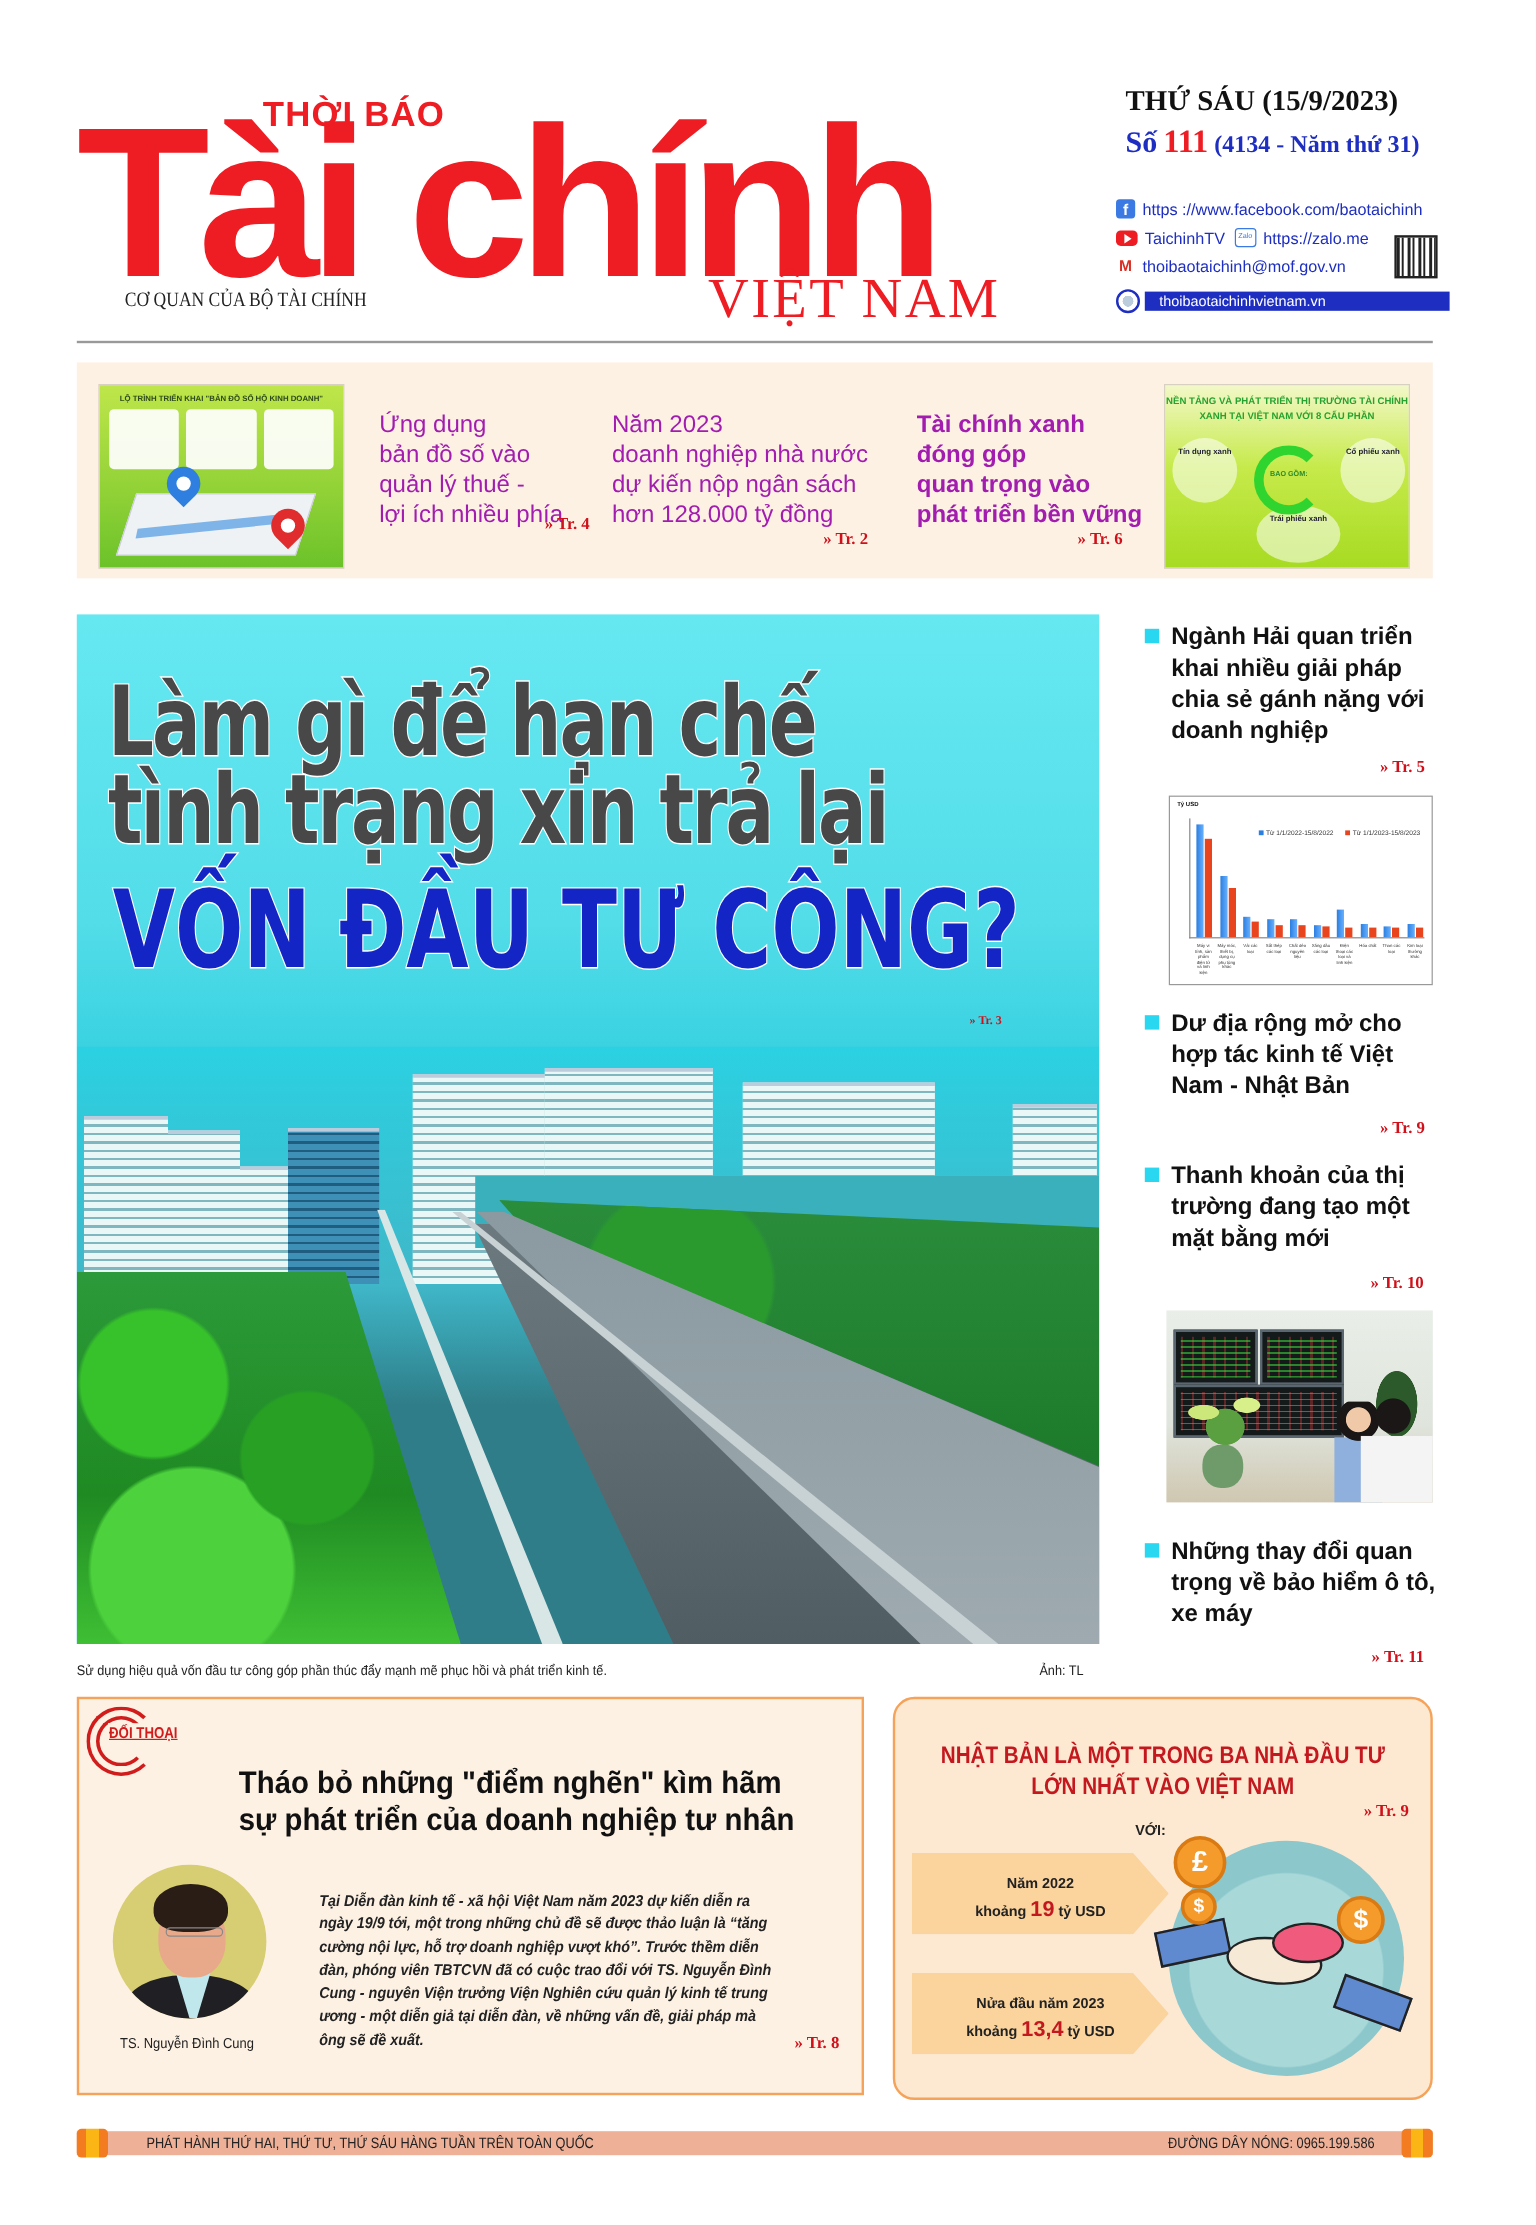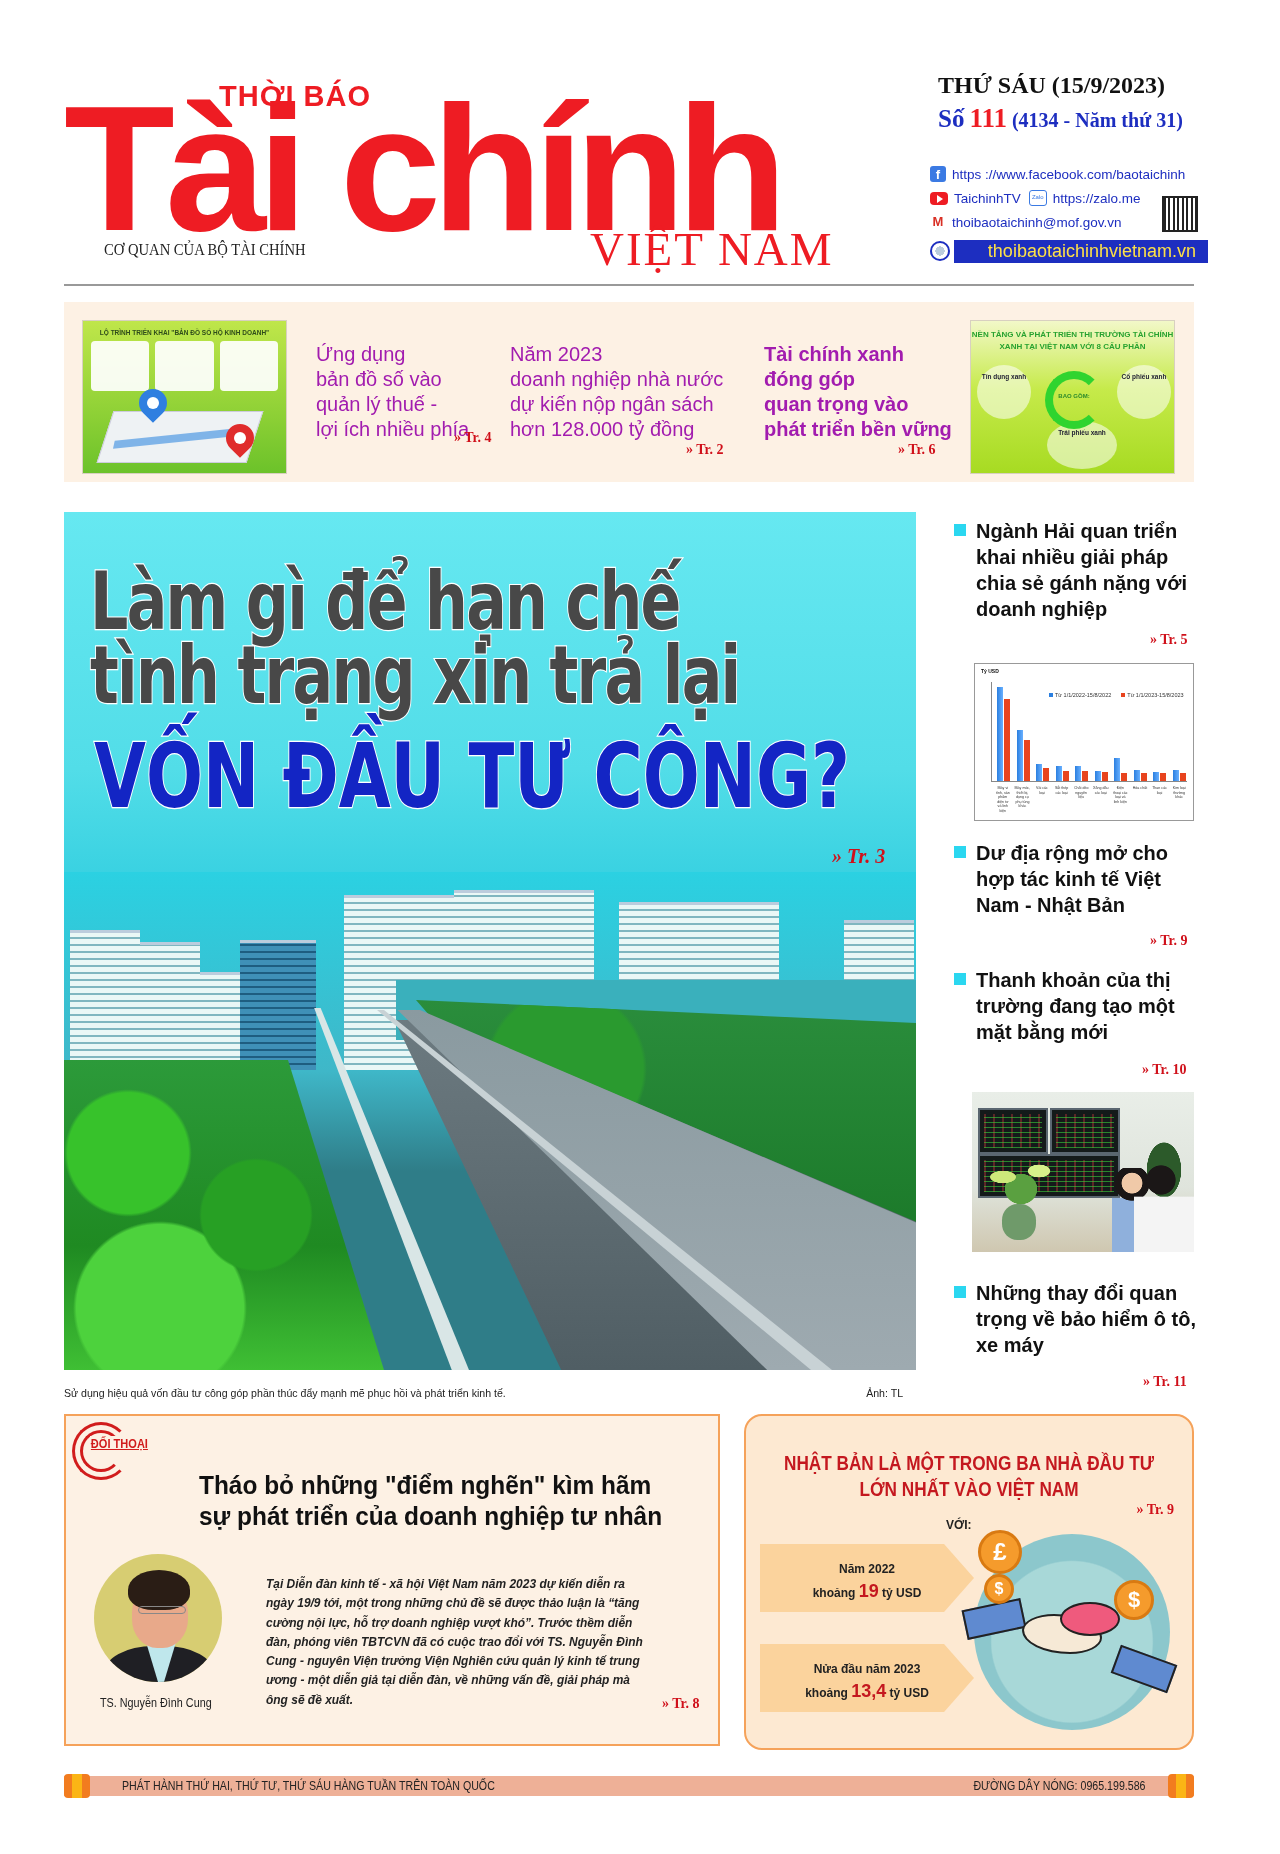--- a/index.html
+++ b/index.html
@@ -27,21 +27,21 @@
   .ico-yt::after { content: ""; position: absolute; left: 7px; top: 3px; border-left: 6px solid #fff; border-top: 4px solid transparent; border-bottom: 4px solid transparent; }
   .ico-zalo { border: 1.5px solid #3b7ae3; font-size: 6px; color: #3b7ae3; text-align: center; line-height: 13px; width: 18px; margin-left: 8px; }
   .ico-mail { background: #fff; color: #d93025; font-weight: 900; font-size: 13px; text-align: center; line-height: 16px; }
   .qr { position: absolute; left: 232px; top: 34px; width: 36px; height: 36px;
         background:
           linear-gradient(90deg, #222 25%, transparent 25%, transparent 50%, #222 50%, #222 62%, transparent 62%) 0 0/9px 9px,
           linear-gradient(#fff 30%, transparent 30%) 0 0/7px 7px;
         border: 2px solid #222; }
   .web-bar { display: flex; align-items: center; margin-top: 6px; height: 22px; }
   .globe { width: 20px; height: 20px; border-radius: 50%; border: 2px solid #1d2ec0; margin-right: 4px; position: relative; background: radial-gradient(circle, #bcd 0 40%, transparent 41%); }
-  .web-label { background: #1d2ec0; color: #fde047; font-size: 18px; padding: 1px 12px; flex: 1; text-align: right; }
+  .web-label { background: #1d2ec0; color: #ffffff; font-size: 12px; padding: 1px 12px; flex: 1; text-align: left; }
 
   .rule { position: absolute; left: 64px; top: 284px; width: 1130px; height: 2px; background: #999; }
 
   
   .teasers { position: absolute; left: 64px; top: 302px; width: 1130px; height: 180px; background: #fdf1e4; }
   .teaser-img { position: absolute; top: 18px; width: 205px; height: 154px; }
   .timg-left { left: 18px; background: linear-gradient(180deg, #bfe64a 0%, #8fd136 60%, #6cc22a 100%); border: 1px solid #d8d0c0; overflow: hidden; }
   .timg-left .t { position: absolute; top: 8px; left: 0; width: 100%; text-align: center; font-size: 6.5px; font-weight: 700; color: #2e4b1a; }
   .timg-left .boxes { position: absolute; top: 20px; left: 8px; right: 8px; display: flex; gap: 6px; }
   .timg-left .boxes div { flex: 1; height: 50px; background: #fff; border-radius: 4px; opacity: 0.92; }
@@ -59,21 +59,21 @@
 
   .teaser-text { position: absolute; top: 40px; font-size: 20px; line-height: 25px; color: #a21caf; }
   .teaser-page { position: absolute; font-family: "Liberation Serif", serif; font-weight: 700; font-size: 14px; color: #d0101a; }
 
   
   .lead { position: absolute; left: 64px; top: 512px; width: 852px; height: 858px; overflow: hidden; background: linear-gradient(180deg, #66e8f1 0%, #52dde8 30%, #34cfe0 45%, #22c0d6 60%); }
   .lead-h { position: absolute; left: 26px; font-family: "DejaVu Sans", sans-serif; font-weight: 700; letter-spacing: -2px; transform: scaleX(0.86) scaleY(1.15); transform-origin: left top; white-space: nowrap; }
   .lead-h1 { top: 42px; font-size: 70px; color: #484848; -webkit-text-stroke: 2px #fff; paint-order: stroke fill; }
   .lead-h2 { top: 116px; font-size: 70px; color: #484848; -webkit-text-stroke: 2px #fff; paint-order: stroke fill; }
   .lead-h3 { top: 212px; left: 30px; font-size: 78px; color: #1325c4; -webkit-text-stroke: 2px #fff; paint-order: stroke fill; letter-spacing: 0px; }
-  .lead-page { position: absolute; left: 768px; top: 333px; font-family: "Liberation Serif", serif; font-weight: 700; font-size: 20px; color: #d0101a; font-style: italic; }
+  .lead-page { position: absolute; left: 744px; top: 333px; font-family: "Liberation Serif", serif; font-weight: 700; font-size: 10px; color: #d0101a; }
 
   .photo { position: absolute; left: 0; top: 360px; width: 852px; height: 498px; overflow: hidden; }
   .sky { position: absolute; inset: 0; background: linear-gradient(180deg, #2bd1e2 0%, #3fb7c8 40%, #2f7d88 60%); }
   .bld { position: absolute; bottom: 300px; background: repeating-linear-gradient(0deg, #e9f7f6 0 5px, #7fb6c0 5px 7px), #cbe7e7; border-top: 3px solid #bcd; }
   .bld.dark { background: repeating-linear-gradient(0deg, #3f90b7 0 5px, #1e5d80 5px 7px); }
   .trees-l { position: absolute; left: 0; bottom: 0; width: 320px; height: 310px; background: radial-gradient(circle at 20% 30%, #37c22b 0 18%, transparent 19%), radial-gradient(circle at 60% 50%, #27a024 0 22%, transparent 23%), radial-gradient(circle at 30% 80%, #4dd23d 0 25%, transparent 26%), linear-gradient(180deg, #2c9a3a 0%, #1f8a22 60%, #3fbf34 100%); clip-path: polygon(0 0, 70% 0, 100% 100%, 0 100%); }
   .trees-r { position: absolute; right: 0; bottom: 140px; width: 500px; height: 230px; background: radial-gradient(circle at 30% 30%, #2a9a2f 0 20%, transparent 21%), linear-gradient(180deg, #2a8d3c 0%, #1c7a2a 100%); clip-path: polygon(0 0, 100% 10%, 100% 100%, 40% 100%); }
   .river { position: absolute; right: 0; bottom: 330px; width: 520px; height: 60px; background: #3ab0bc; }
   .road { position: absolute; left: 190px; bottom: -10px; width: 780px; height: 360px; background: linear-gradient(180deg, #6c7a80 0%, #4f5d63 100%); clip-path: polygon(18% 0, 24% 0, 100% 70%, 100% 100%, 40% 100%); }
   .road2 { position: absolute; left: 300px; bottom: 0; width: 560px; height: 360px; background: linear-gradient(180deg, #8a9aa0 0%, #9eaab0 100%); clip-path: polygon(6% 0, 10% 0, 100% 60%, 100% 100%, 72% 100%); }

